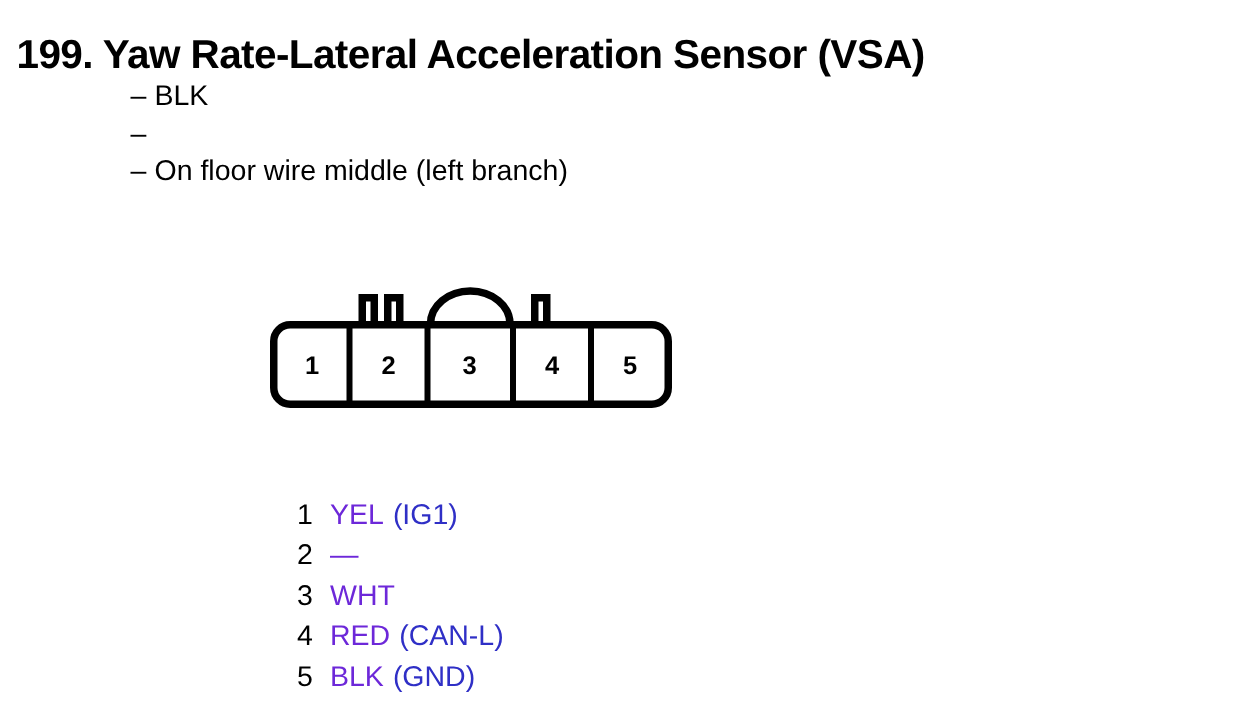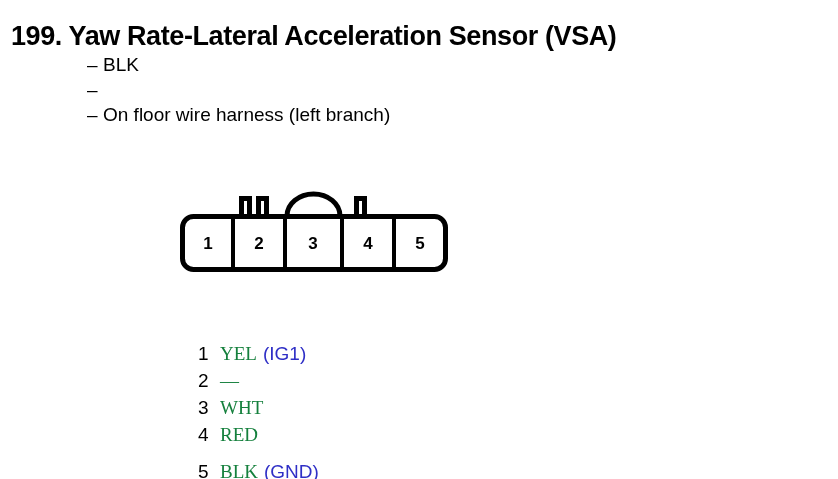--- a/index.html
+++ b/index.html
@@ -90,29 +90,27 @@
     white-space: nowrap;
   }
   .pin-no {
     flex: 0 0 22px;
     width: 22px;
     text-align: left;
     color: #000000;
     font-size: 19px;
   }
   .pin-color {
-    color: #15803d;
+    color: #6d28d9;
     font-size: 19px;
     margin-right: 6px;
-    font-family: Liberation Serif, serif;
   }
   .pin-signal {
     color: #2f2fc6;
     font-size: 19px;
-    margin-top: 10px;
   }
   .pin-signal:empty { display: none; }
 </style>
 </head>
 <body>
 
 <div class="page-title">199. Yaw Rate-Lateral Acceleration Sensor (VSA)</div>
 
 <div class="bullet-list">
 
@@ -120,21 +118,21 @@
     <span class="bullet-dash">–</span>
     <span class="bullet-text">BLK</span>
   </div>
 
   <div class="bullet-row">
     <span class="bullet-dash">–</span>
   </div>
 
   <div class="bullet-row">
     <span class="bullet-dash">–</span>
-    <span class="bullet-text">On floor wire harness (left branch)</span>
+    <span class="bullet-text">On floor wire middle (left branch)</span>
   </div>
 
 </div>
 
 <div class="connector-diagram">
   <svg width="290" height="95" viewBox="0 0 290 95" xmlns="http://www.w3.org/2000/svg">
 
     <g fill="none" stroke="#000000" stroke-width="5">
       <path d="M 71.5 31 L 71.5 12.5 L 79.5 12.5 L 79.5 31"></path>
       <path d="M 88.5 31 L 88.5 12.5 L 96.5 12.5 L 96.5 31"></path>
@@ -176,20 +174,21 @@
   </div>
 
   <div class="pin-row">
     <span class="pin-no">3</span>
     <span class="pin-color">WHT</span>
   </div>
 
   <div class="pin-row">
     <span class="pin-no">4</span>
     <span class="pin-color">RED</span>
+    <span class="pin-signal">(CAN-L)</span>
   </div>
 
   <div class="pin-row">
     <span class="pin-no">5</span>
     <span class="pin-color">BLK</span>
     <span class="pin-signal">(GND)</span>
   </div>
 
 </div>
 

